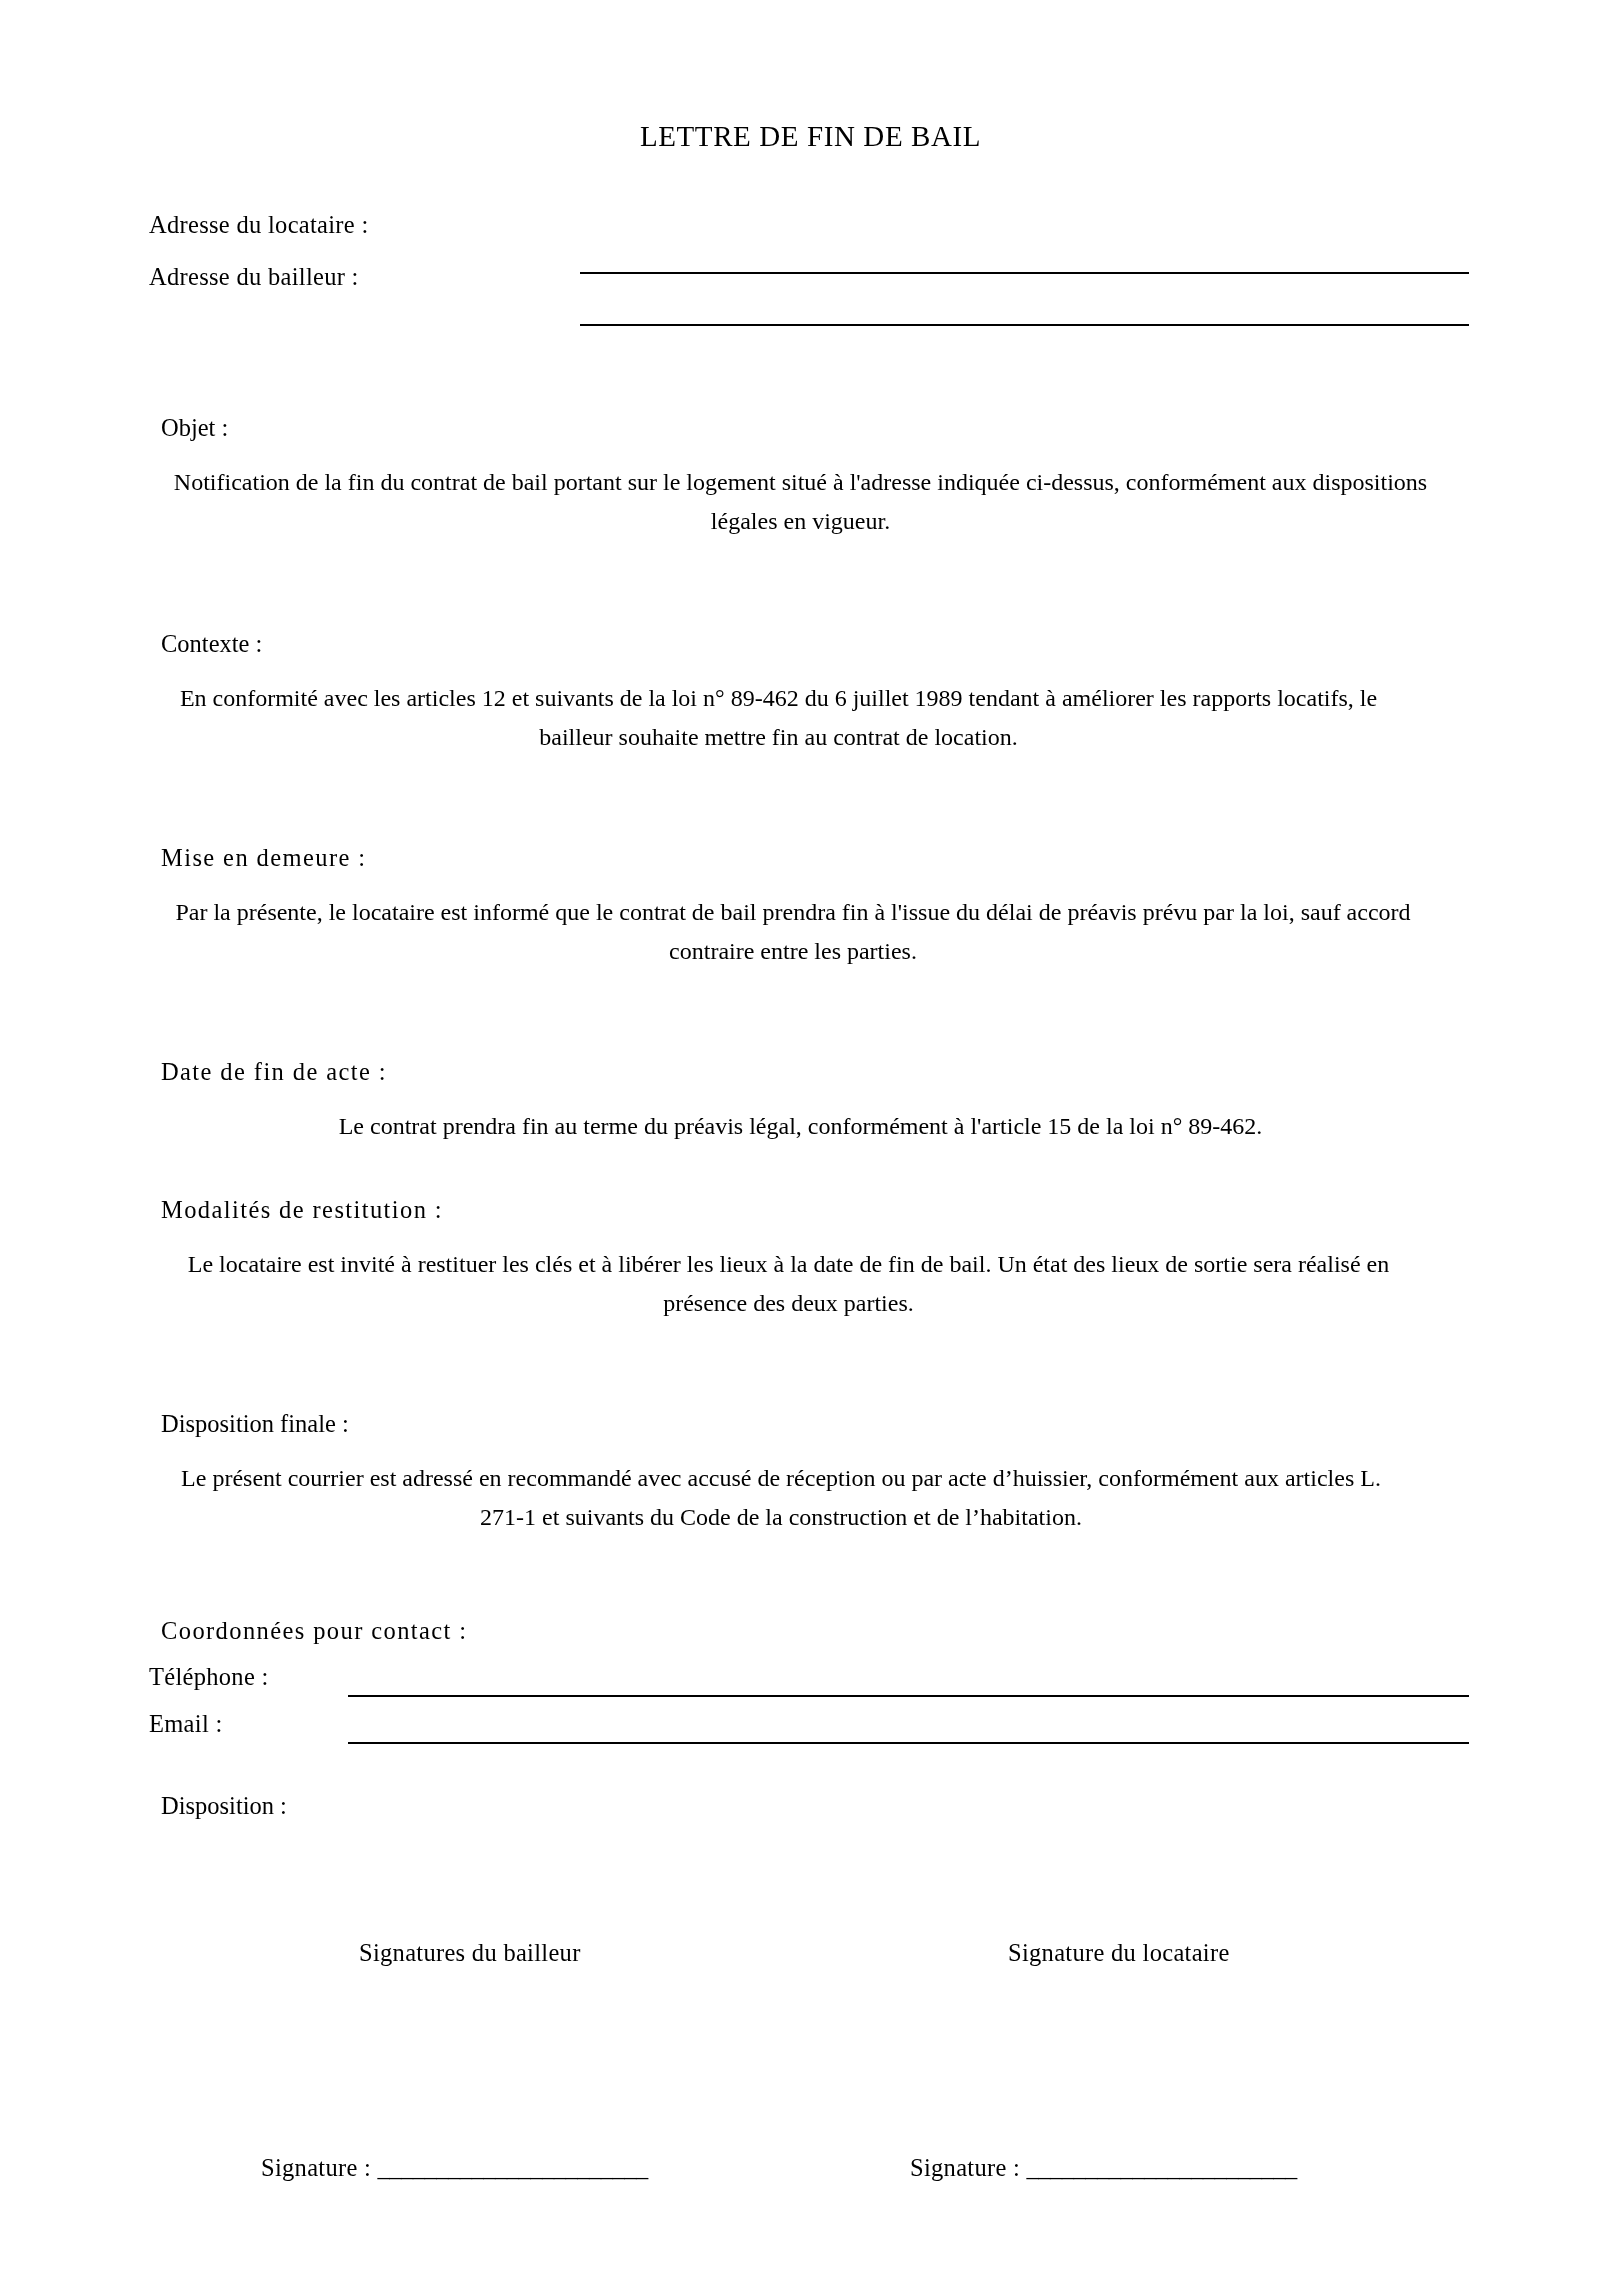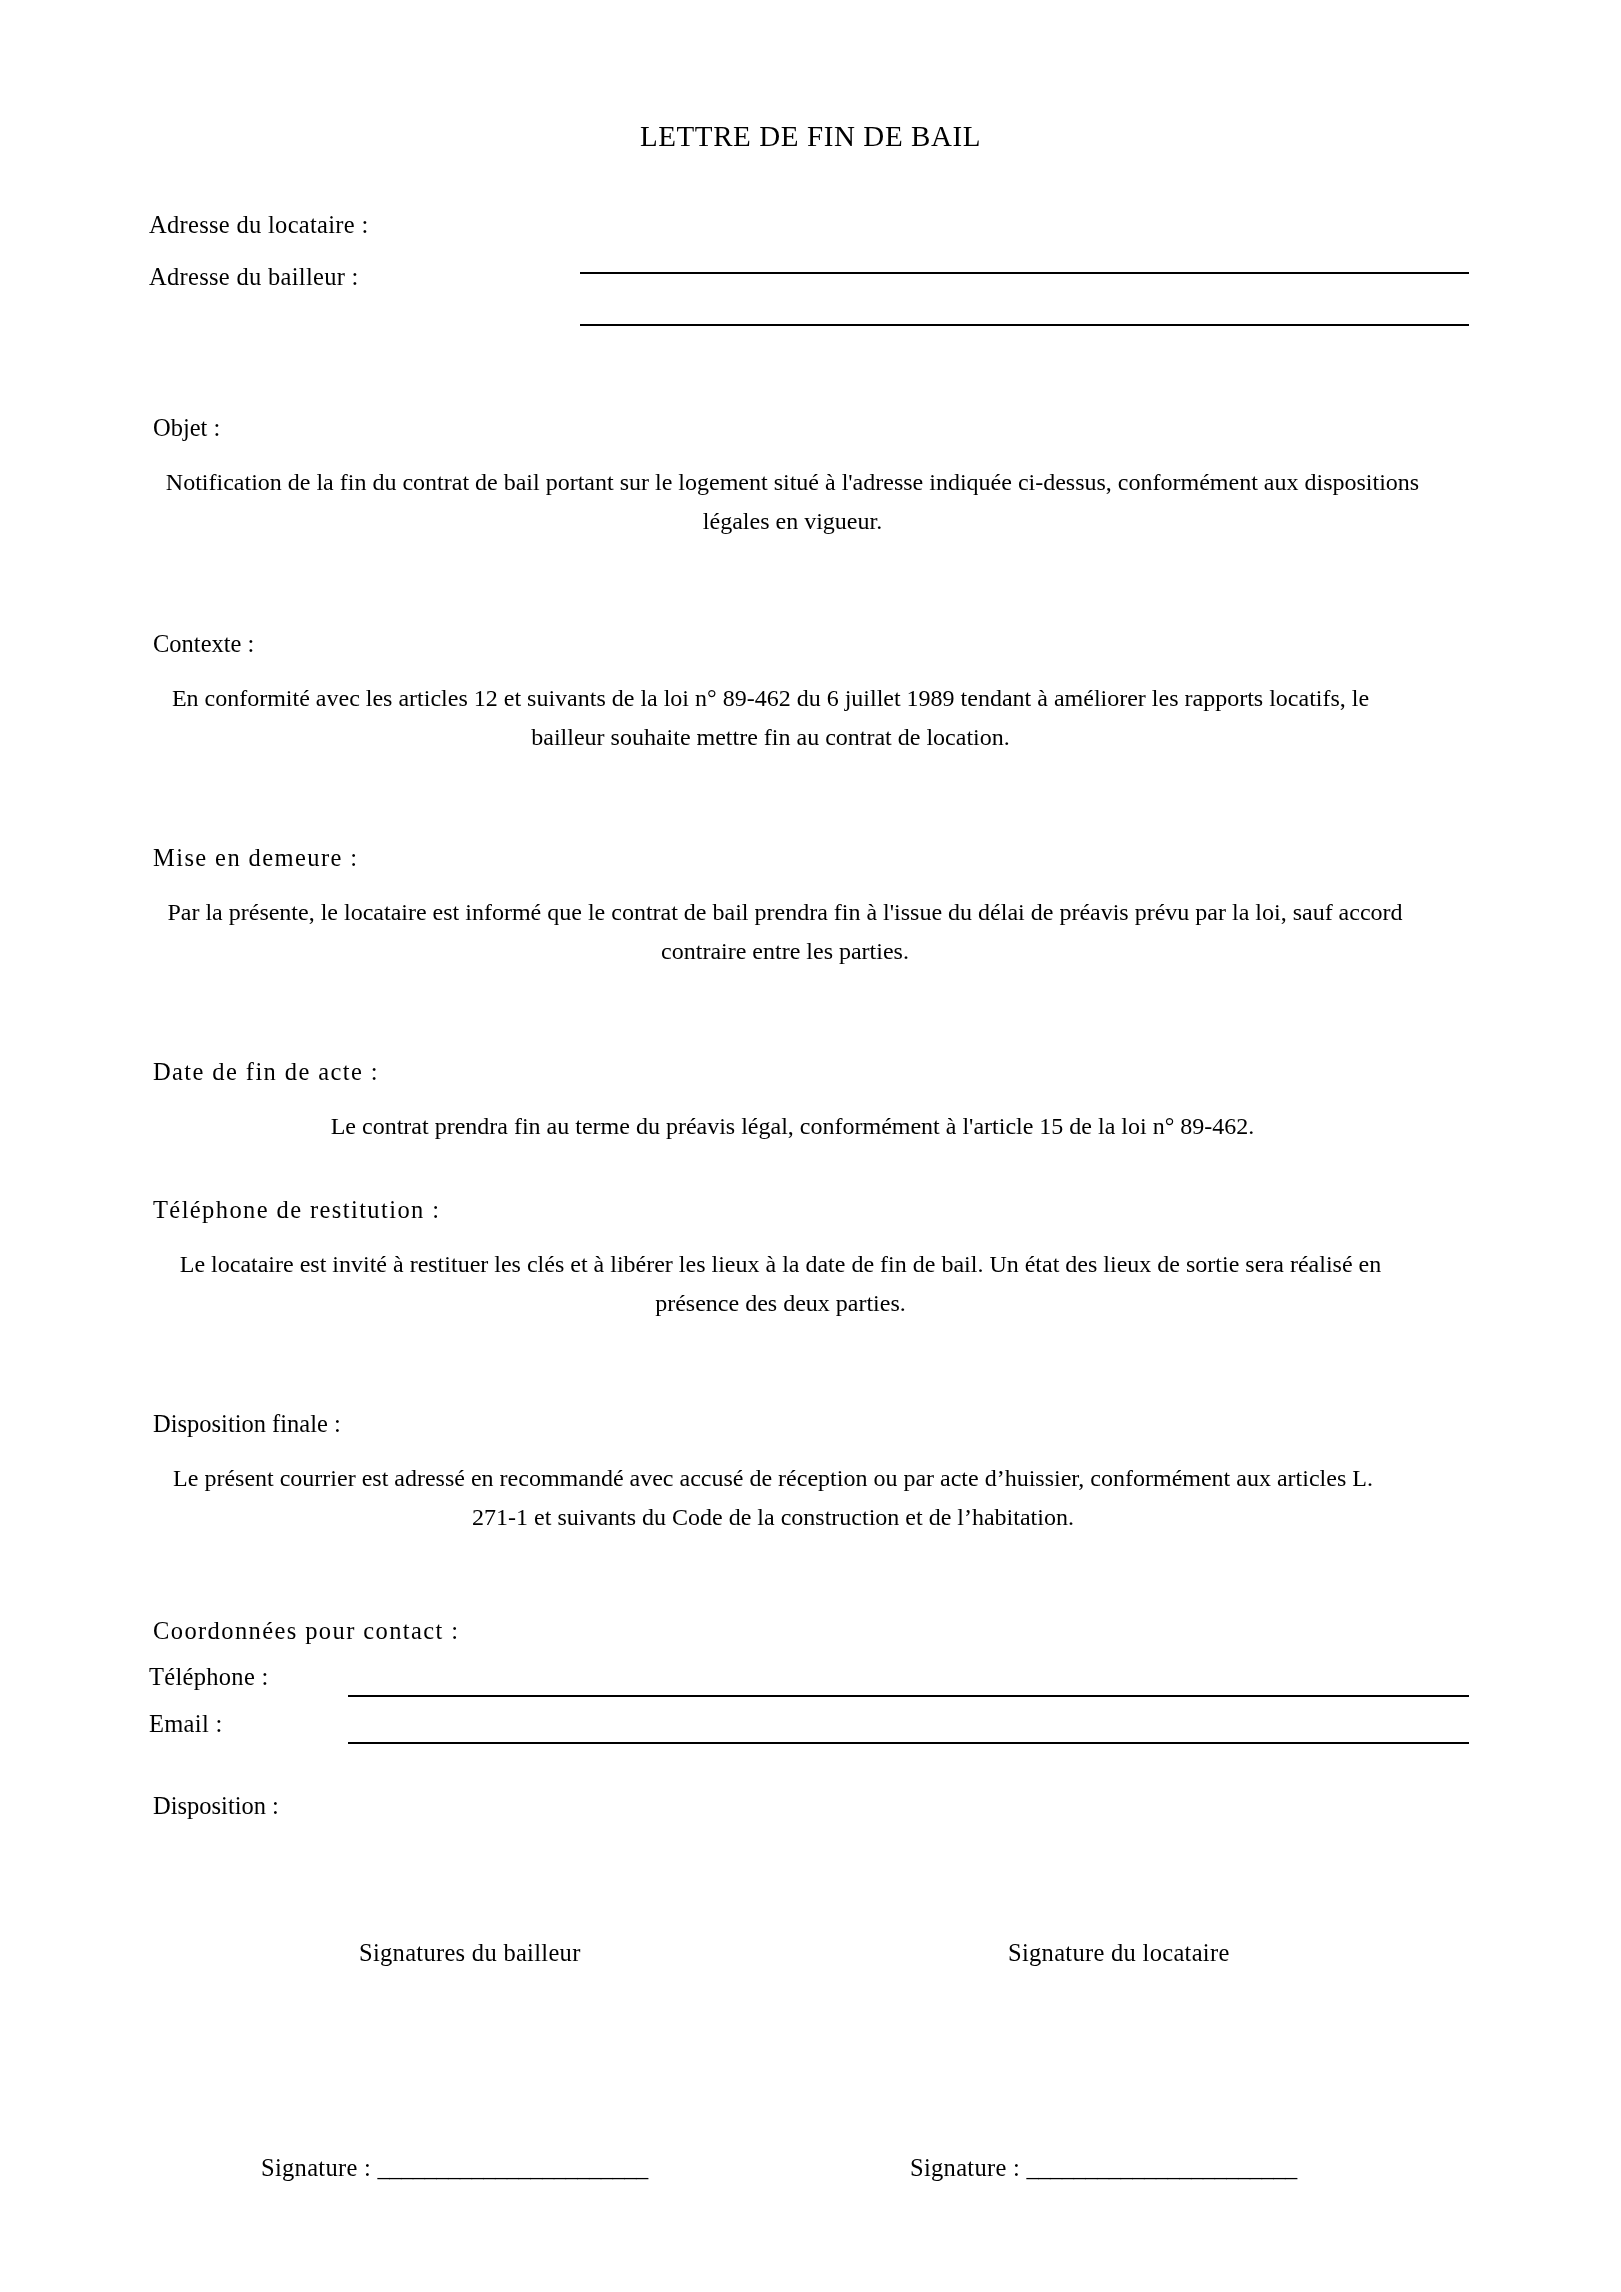--- a/index.html
+++ b/index.html
@@ -35,21 +35,21 @@
     width: 1323px;
     text-align: center;
     font-size: 29px;
     letter-spacing: 0.6px;
     white-space: nowrap;
   }
 
   
   .block {
     position: absolute;
-    left: 4px;
+    left: 12px;
     width: 1284px;
   }
   .heading {
     font-size: 24.5px;
     line-height: 1.0;
     white-space: nowrap;
   }
   .heading.sp {
     letter-spacing: 1.4px;
   }
@@ -129,21 +129,21 @@
       <div class="heading sp">Mise en demeure :</div>
       <div class="body-text" style="margin-top:22.5px; width:1264px;">Par la présente, le locataire est informé que le contrat de bail prendra fin à l'issue du délai de préavis prévu par la loi, sauf accord contraire entre les parties.</div>
     </div>
 
     <div class="block" style="top:1060px;">
       <div class="heading sp">Date de fin de acte :</div>
       <div class="body-text" style="margin-top:22.5px; width:1279px;">Le contrat prendra fin au terme du préavis légal, conformément à l'article 15 de la loi n° 89-462.</div>
     </div>
 
     <div class="block" style="top:1198px;">
-      <div class="heading sp">Téléphone de restitution :</div>
+      <div class="heading sp">Modalités de restitution :</div>
       <div class="body-text" style="margin-top:22.5px; width:1255px;">Le locataire est invité à restituer les clés et à libérer les lieux à la date de fin de bail. Un état des lieux de sortie sera réalisé en présence des deux parties.</div>
     </div>
 
     <div class="block" style="top:1412px;">
       <div class="heading">Disposition finale :</div>
       <div class="body-text" style="margin-top:22.5px; width:1240px;">Le présent courrier est adressé en recommandé avec accusé de réception ou par acte d’huissier, conformément aux articles L. 271-1 et suivants du Code de la construction et de l’habitation.</div>
     </div>
 
     <div class="block" style="top:1619px;">
       <div class="heading sp">Coordonnées pour contact :</div>

